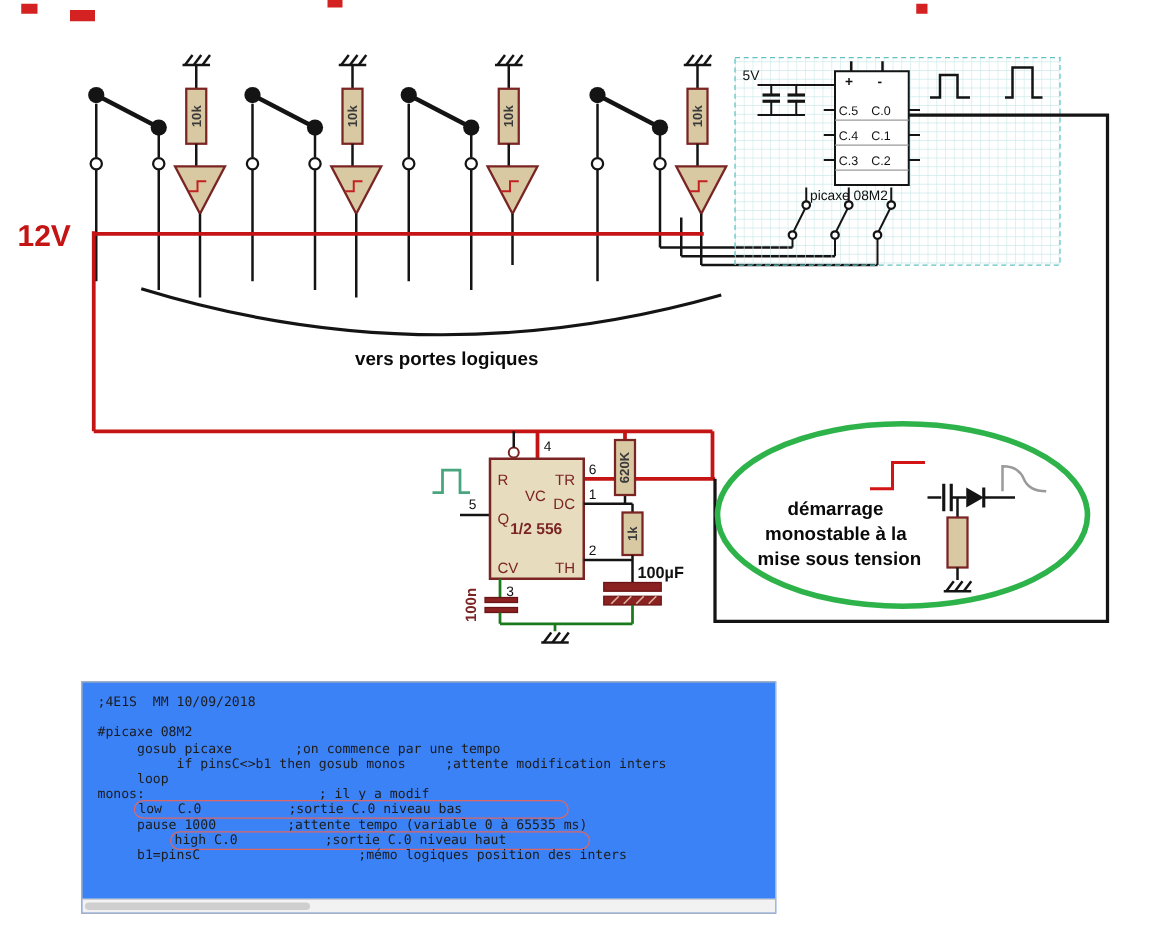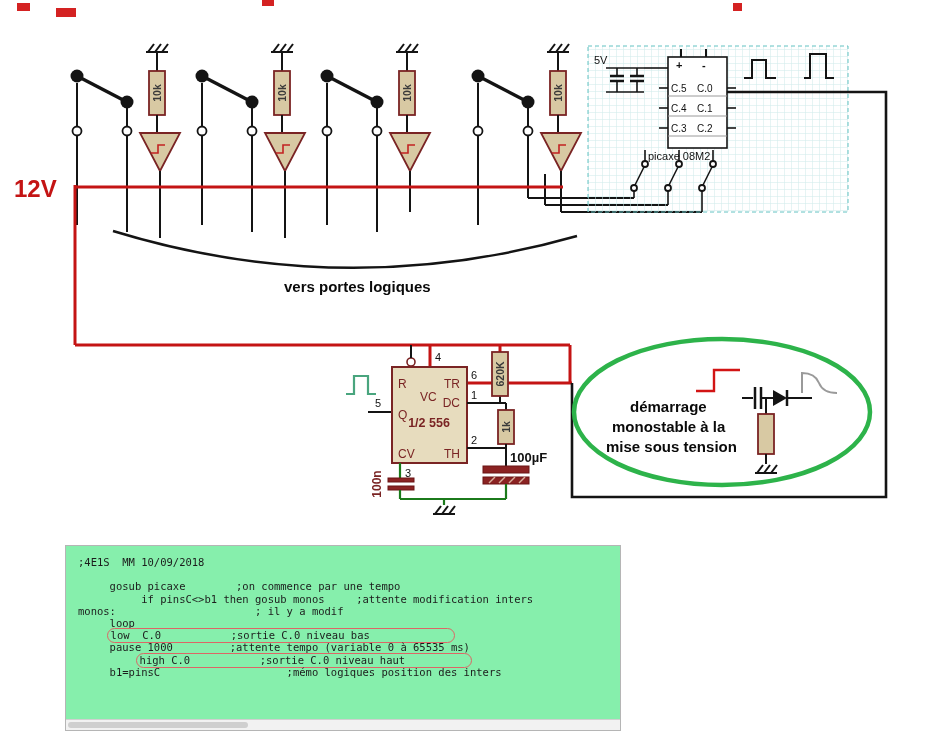--- a/index.html
+++ b/index.html
@@ -44,21 +44,21 @@
   .tredb{font:bold 12.5px "Liberation Sans",sans-serif;fill:#7a2424}
   .m{text-anchor:middle}.e{text-anchor:end}
   .rlabel{font:bold 10.5px "Liberation Sans",sans-serif;fill:#3a3a3a;text-anchor:middle}
   .capl{font:bold 12px "Liberation Sans",sans-serif;fill:#7a2424;text-anchor:middle}
   .bigb{font:bold 13px "Liberation Sans",sans-serif;fill:#111}
   .red-label{font:bold 24px "Liberation Sans",sans-serif;fill:#c41414}
   .bus-label,.note{font:bold 15px "Liberation Sans",sans-serif;fill:#0a0a0a}
 
   
   .code-panel{position:absolute;left:65px;top:545px;width:556px;height:186px;
-    background:#86efac;border:1px solid #b5b5b5;box-sizing:border-box;
+    background:#3b82f6;border:1px solid #b5b5b5;box-sizing:border-box;
     padding:10px 0 0 12px;font-family:"DejaVu Sans Mono",monospace;
     font-size:10.5px;color:#1c1c1c;}
   .code-line{white-space:pre;height:12.2px;line-height:12.2px;}
   .redbox{border:1.4px solid #dd6666;border-radius:8px;padding:0 4px 1px 3px;margin-left:-3px;}
   .redbox.wide{padding-right:84px;}
   .redbox.med{padding-right:66px;margin-left:26px;}
   .code-hscrollbar{position:absolute;left:0;right:0;bottom:0;height:10px;
     background:#f2f2f2;border-top:1px solid #d0d0d0;}
   .code-hscrollbar .thumb{position:absolute;left:2px;top:2px;width:180px;height:6px;
     background:#cfcfcf;border-radius:3px;}
@@ -332,24 +332,25 @@
     <path d="M802,393 V373 Q815,373 819,383 Q823,393 837,393" class="graypulse"></path>
     <rect x="758" y="414" width="16" height="40" class="comp"></rect>
     <line x1="766" y1="454" x2="766" y2="464" class="wk"></line>
     <use href="#gnd" x="755" y="464" class="gline"></use>
   </g>
 </svg>
 
 <div class="code-panel">
   <div class="code-line"><span>;4E1S  MM 10/09/2018</span></div>
   <div class="code-line"><span></span></div>
+  <div class="code-line"><span>#picaxe 08M2</span></div>
   <div class="code-line"><span>     gosub picaxe        ;on commence par une tempo</span></div>
   <div class="code-line"><span>          if pinsC&lt;&gt;b1 then gosub monos     ;attente modification inters</span></div>
+  <div class="code-line"><span>     loop</span></div>
   <div class="code-line"><span>monos:                      ; il y a modif</span></div>
-  <div class="code-line"><span>     loop</span></div>
   <div class="code-line"><span>     </span><span class="redbox wide">low  C.0           ;sortie C.0 niveau bas</span></div>
   <div class="code-line"><span>     pause 1000         ;attente tempo (variable 0 à 65535 ms)</span></div>
   <div class="code-line"><span>     </span><span class="redbox med">high C.0           ;sortie C.0 niveau haut</span></div>
   <div class="code-line"><span>     b1=pinsC                    ;mémo logiques position des inters</span></div>
   <div class="code-hscrollbar">
         <div class="thumb"></div>
       </div>
 </div>
 
 </div>

